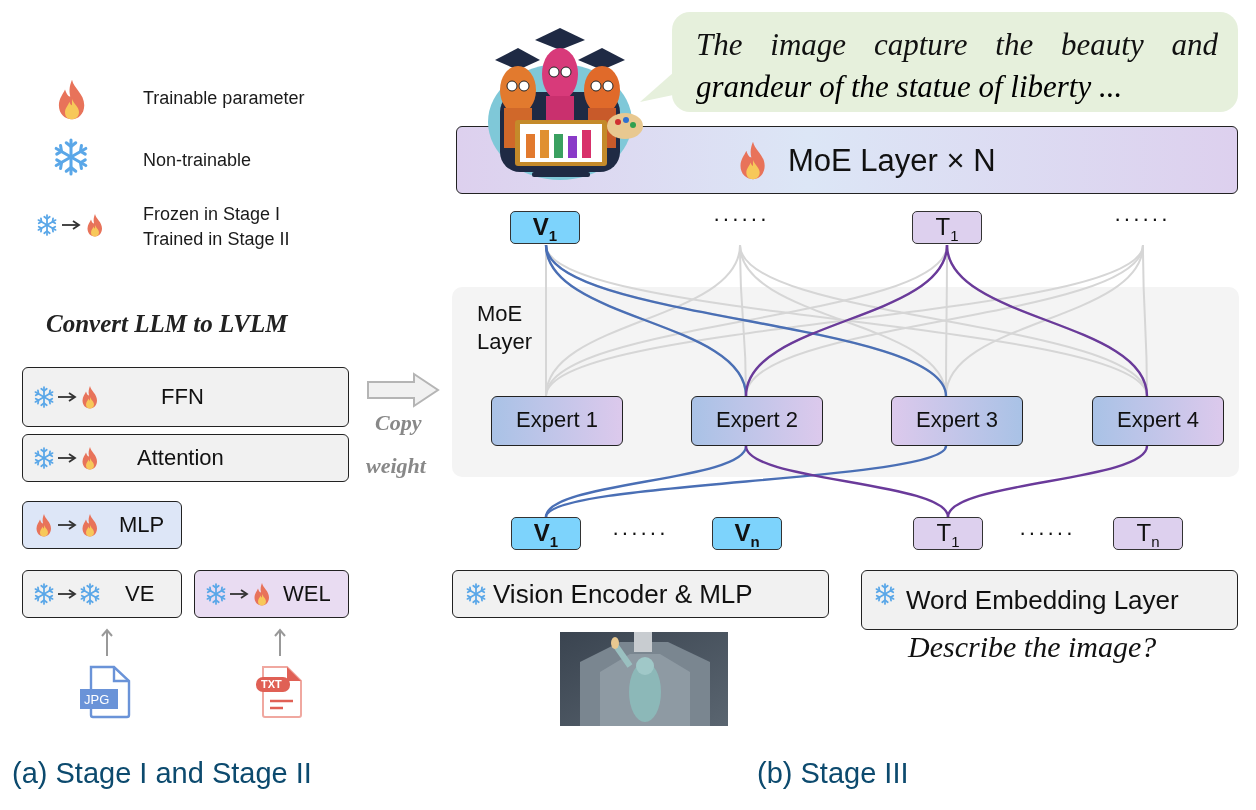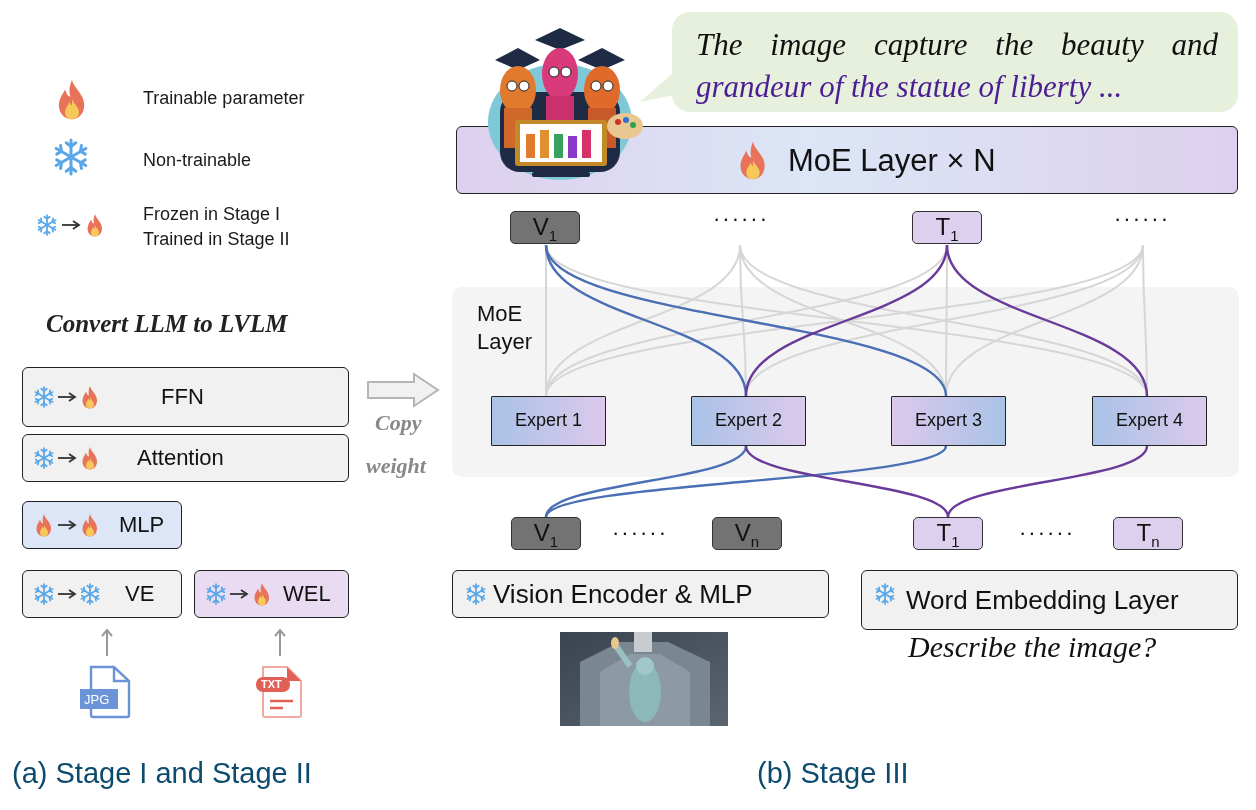--- a/index.html
+++ b/index.html
@@ -10,26 +10,26 @@
   .serif-it { font-family:"Liberation Serif", serif; font-style:italic; }
   .box { position:absolute; border:1.6px solid #222; border-radius:6px; box-sizing:border-box;
          display:flex; align-items:center; }
   .gray { background:#f1f1f1; }
   .blue { background:#dde6f7; }
   .purple { background:#e9dcf2; }
   .box-label { font-size:22px; color:#111; position:absolute; }
   .icons { position:absolute; left:10px; top:50%; transform:translateY(-50%); display:flex; align-items:center; gap:2px; }
   .tok { position:absolute; width:70px; height:33px; border:1.5px solid #333; border-radius:5px; box-sizing:border-box;
          font-size:24px; text-align:center; line-height:30px; }
-  .tok.v { background:#737373; }
+  .tok.v { background:#7dd3fc;font-weight:bold; }
   .tok.t { background:#ddd0ee; }
   .tok sub { font-size:15px; vertical-align:-6px; }
   .dots { position:absolute; font-size:22px; letter-spacing:2px; color:#111; }
-  .expert { position:absolute; width:115px; height:50px; border:1.6px solid #222; border-radius:1px; box-sizing:border-box;
-            font-size:18px; text-align:center; line-height:46px; }
+  .expert { position:absolute; width:132px; height:50px; border:1.6px solid #222; border-radius:6px; box-sizing:border-box;
+            font-size:22px; text-align:center; line-height:46px; }
   .g-bp { background:linear-gradient(90deg,#a9c2e6,#dcc9ec); }
   .g-pb { background:linear-gradient(90deg,#dcc9ec,#a9c2e6); }
   .caption { font-size:29px; color:#0c4a6e; }
 </style>
 </head>
 <body>
 
 <svg width="0" height="0" style="position:absolute">
   <defs>
     <symbol id="flame" viewBox="0 0 40 48">
@@ -231,21 +231,21 @@
       <path d="M746 446 C746 481.5 948 481.5 948 517" stroke="#6a3a9a"></path>
       <path d="M1147 446 C1147 481.5 948 481.5 948 517" stroke="#6a3a9a"></path>
     </g>
 </svg>
 
 <div class="abs" style="left:672px;top:12px;width:566px;height:100px;background:#e6f0dc;border-radius:18px"></div>
 <svg class="abs" style="left:638px;top:70px" width="44" height="40">
   <path d="M36 2 L2 32 L40 24 Z" fill="#e6f0dc"></path>
 </svg>
 <div class="abs serif-it" style="left:696px;top:24px;width:522px;font-size:31px;line-height:42px;text-align:justify;text-align-last:justify;color:#111">The image capture the beauty and</div>
-<div class="abs serif-it" style="left:696px;top:66px;font-size:31px;line-height:42px;color:#4c1d95">grandeur of the statue of liberty ...</div>
+<div class="abs serif-it" style="left:696px;top:66px;font-size:31px;line-height:42px;color:#000000">grandeur of the statue of liberty ...</div>
 
 <div class="abs" style="left:456px;top:126px;width:782px;height:68px;border:1.8px solid #222;border-radius:6px;box-sizing:border-box;background:linear-gradient(90deg,#ddd0ee,#dce6f6 45%,#ddd0ee)"></div>
 <svg class="abs" style="left:736px;top:140px" width="34" height="40">
     <use href="#flame"></use>
   </svg>
 <div class="abs" style="left:788px;top:143px;font-size:31px;color:#111">MoE Layer × N</div>
 
 <svg class="abs" style="left:470px;top:22px" width="175" height="160">
   <ellipse cx="90" cy="100" rx="72" ry="58" fill="#7fc8d8"></ellipse>
   <rect x="30" y="70" width="120" height="80" rx="20" fill="#1f2a44"></rect>

